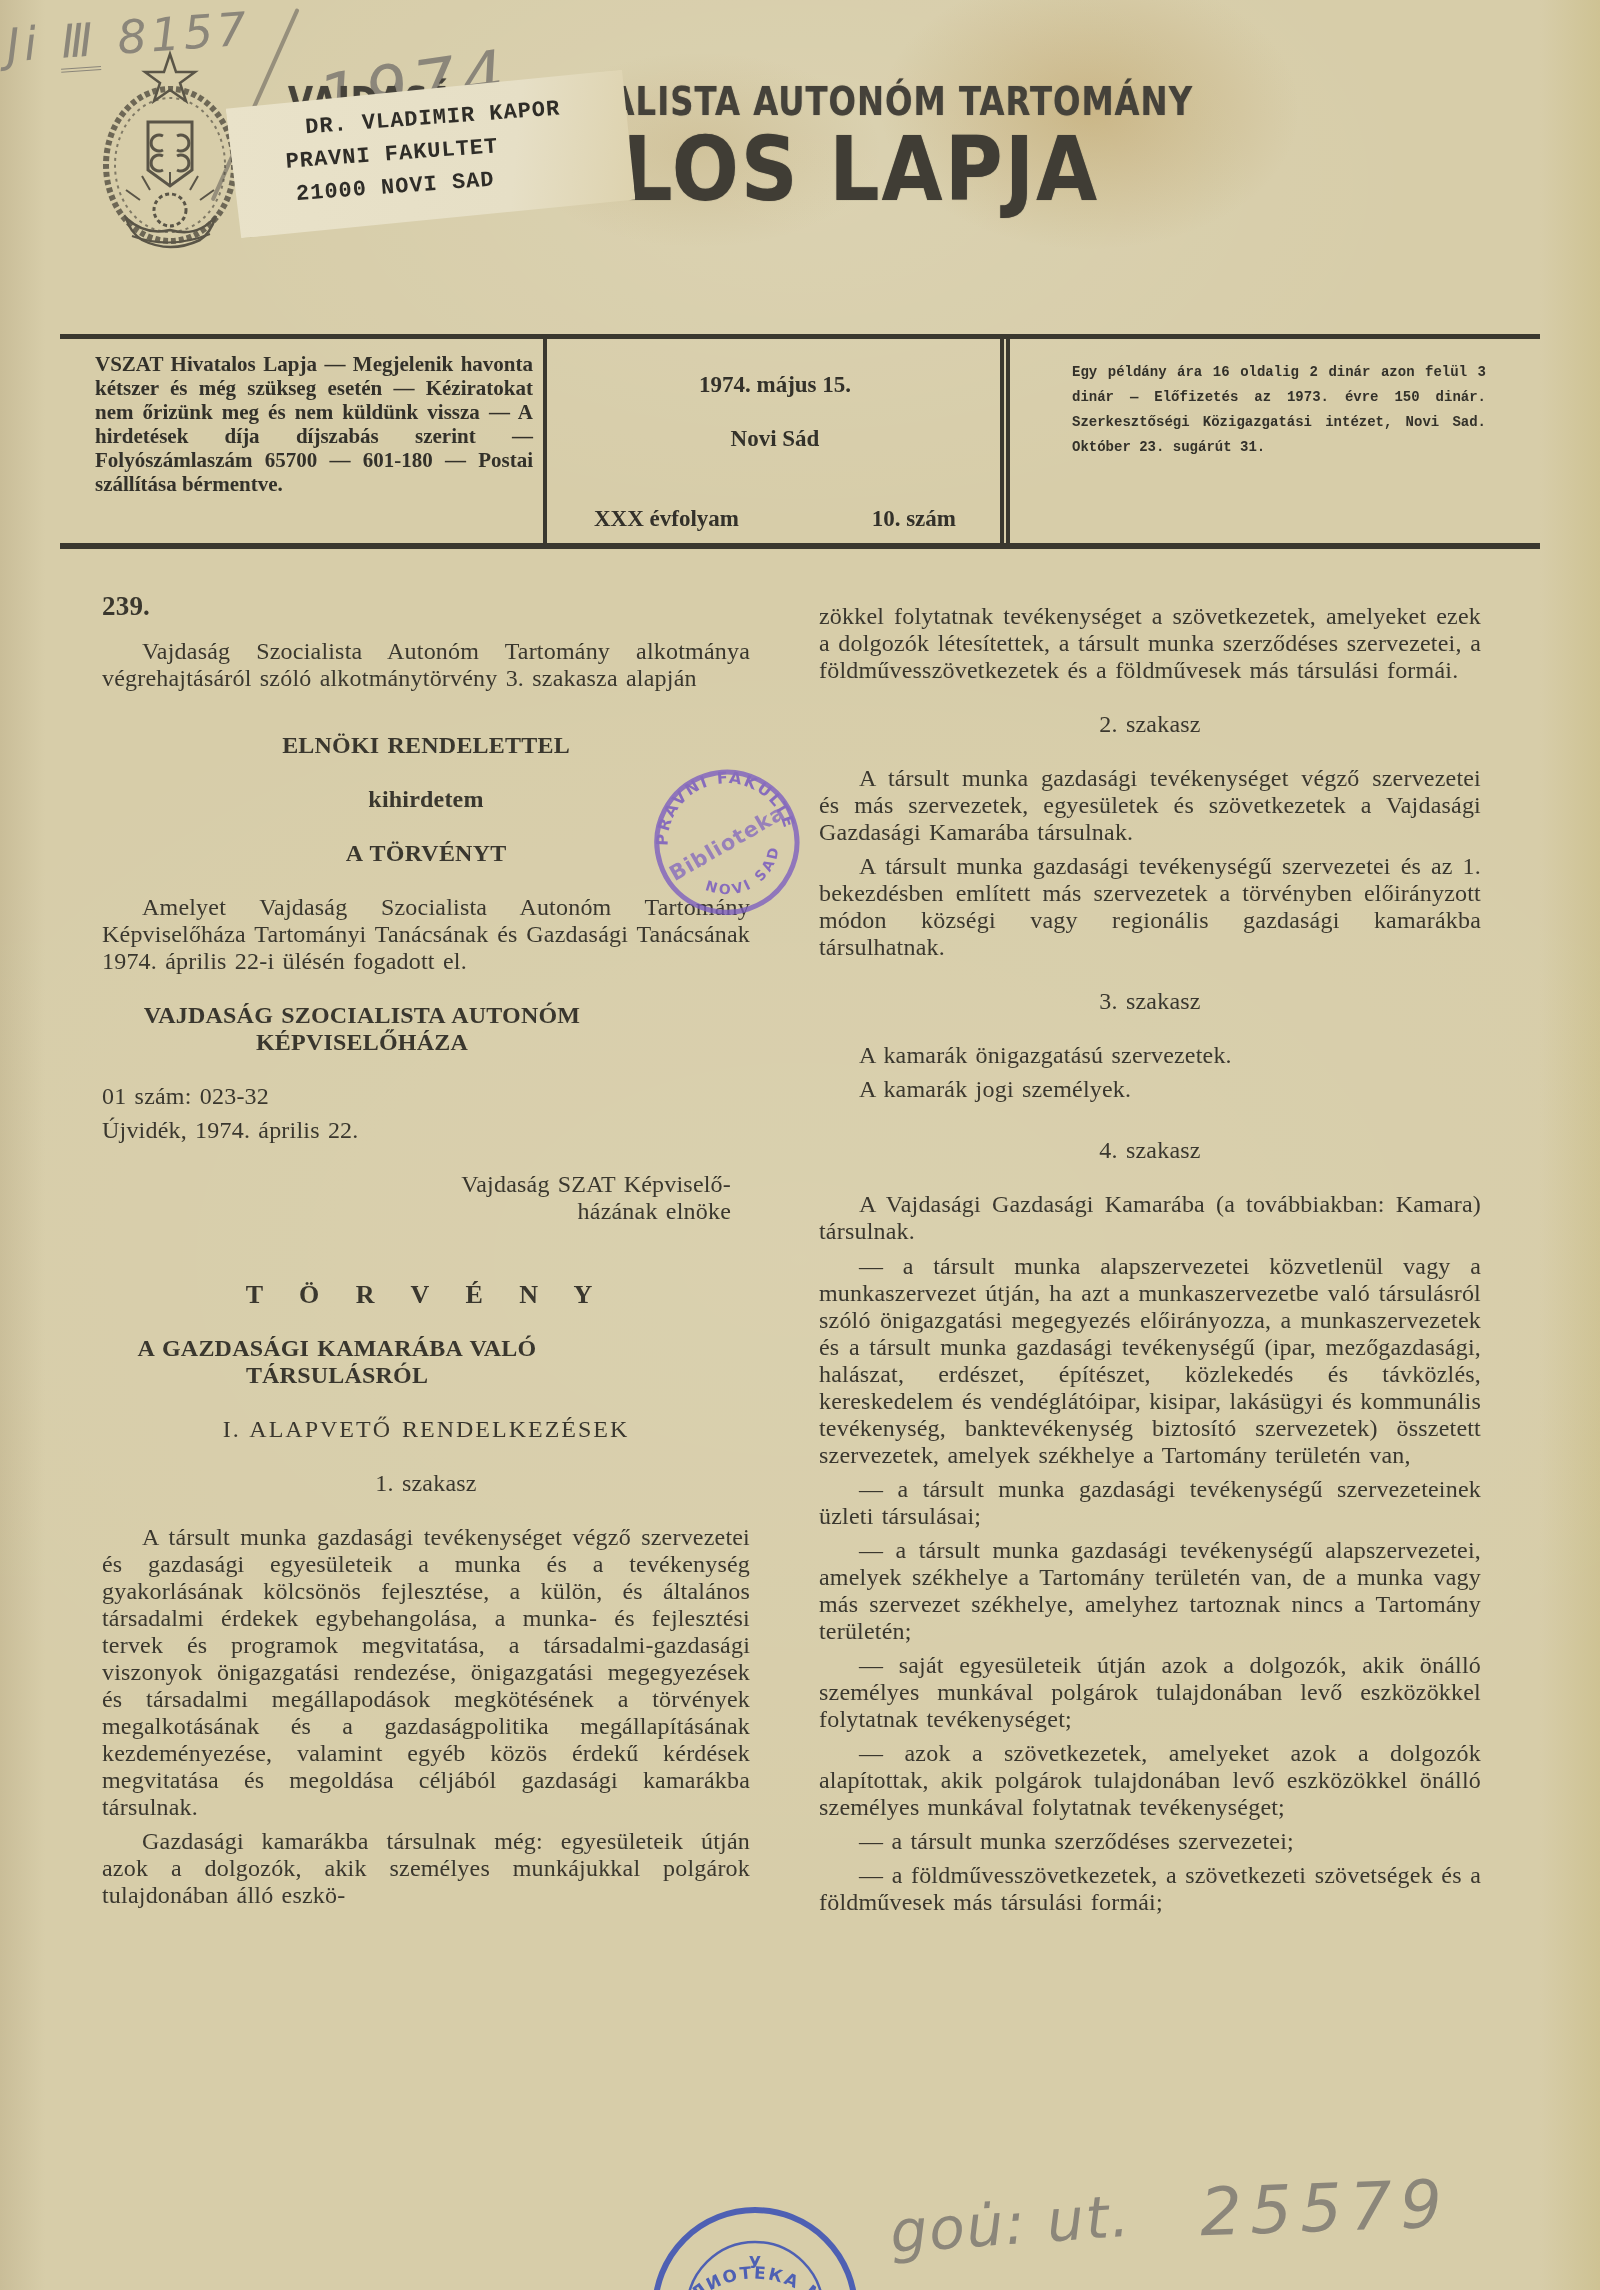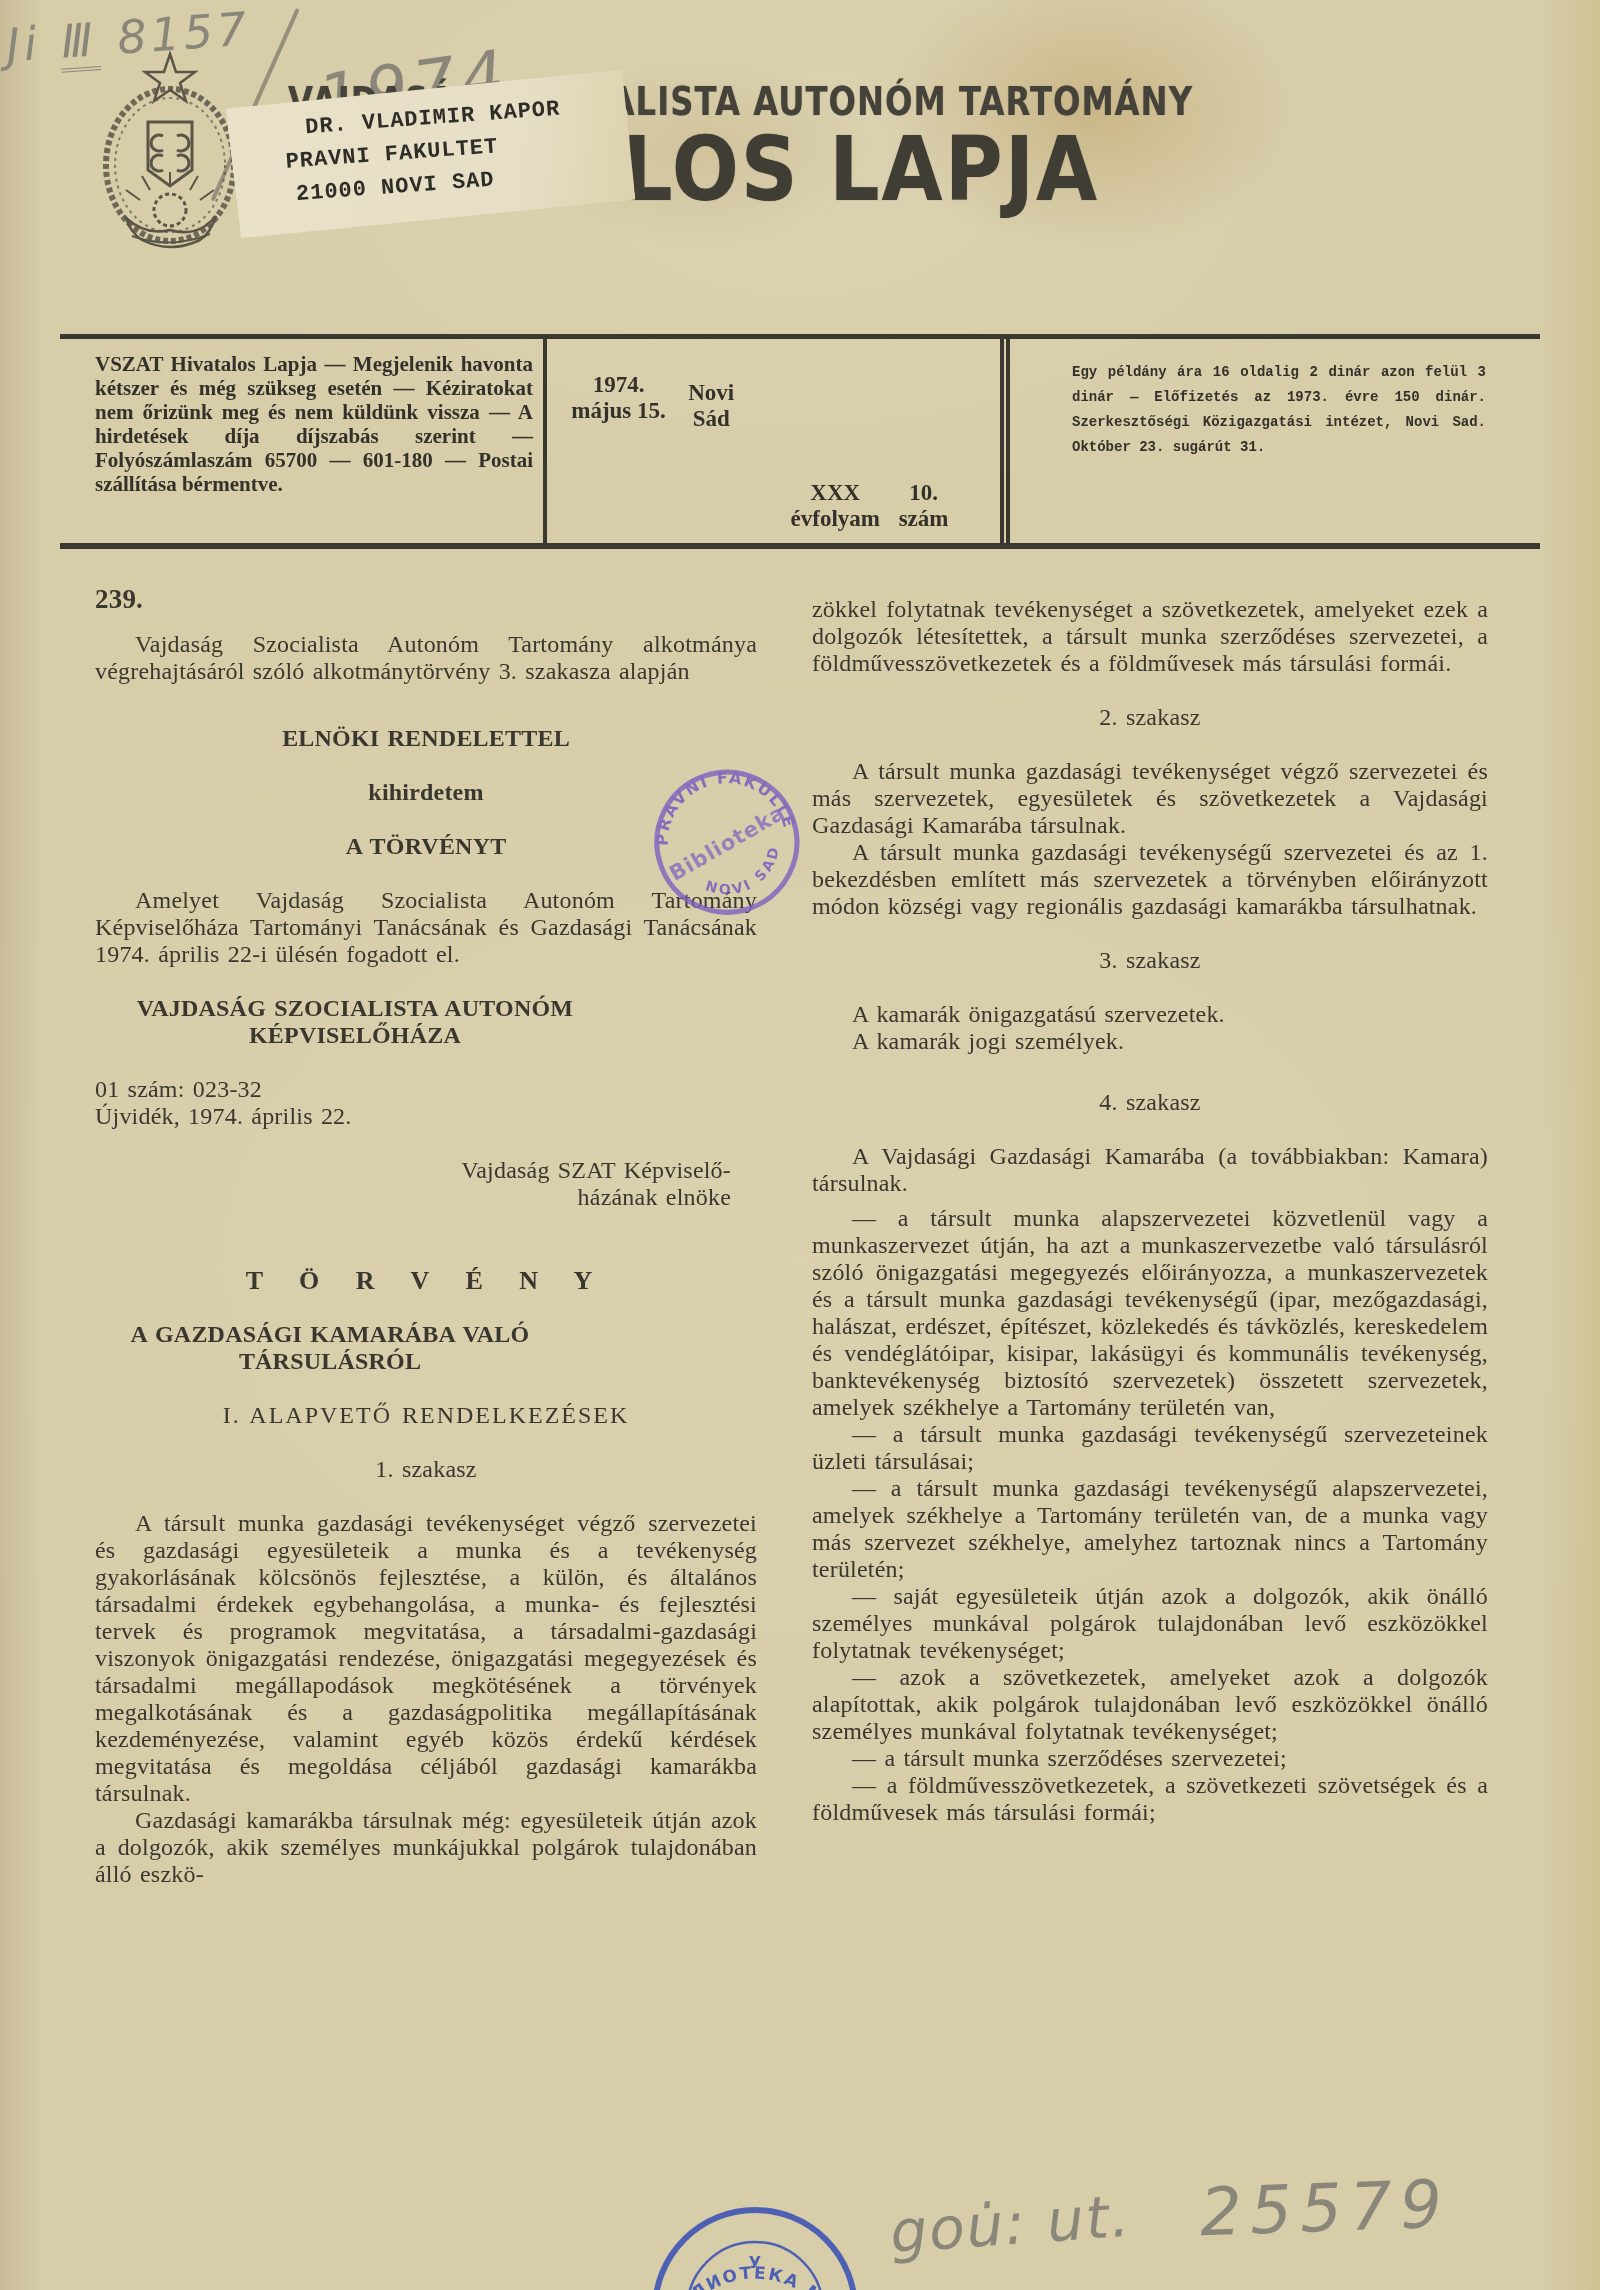--- a/index.html
+++ b/index.html
@@ -48,32 +48,32 @@
   .label .l3{padding-left:64px;}
   
   .rule{position:absolute;left:60px;width:1480px;background:#3a382f;}
   .rule-top{top:334px;height:5px;}
   .rule-bottom{top:543px;height:6px;}
   .vdiv1{position:absolute;left:543px;top:336px;width:4px;height:208px;background:#3a382f;}
   .vdiv2{position:absolute;left:1000px;top:336px;width:10px;height:208px;
     background:linear-gradient(90deg,#3a382f 0 4px,rgba(0,0,0,0) 4px 6px,#3a382f 6px 10px);}
   .infobox{position:absolute;font-weight:700;color:#33312a;}
   .infobox-left{left:95px;top:352px;width:438px;font-size:21px;line-height:24px;text-align:justify;}
-  .infobox-center{left:560px;top:352px;width:430px;height:192px;display:flex;flex-direction:row;
+  .infobox-center{left:560px;top:352px;width:430px;height:192px;display:flex;flex-direction:column;
     font-size:23px;text-align:center;}
   .ib-date{margin-top:20px;}
   .ib-city{margin-top:28px;}
   .ib-row{margin-top:auto;margin-bottom:12px;display:flex;justify-content:space-between;padding:0 34px;}
   .infobox-right{left:1072px;top:360px;width:414px;font-size:14px;line-height:25px;text-align:justify;font-family:Liberation Mono, monospace;}
   
   .col{position:absolute;font-size:24px;line-height:27px;text-align:justify;
     color:#3a372e;letter-spacing:.2px;word-spacing:2px;}
   .col-left{left:95px;top:586px;width:662px;}
   .col-right{left:812px;top:596px;width:676px;}
-  .col p{margin:0;}
+  .col p{margin:7px;}
   .p{text-indent:40px;}
   .nop{text-indent:0;}
   .c{text-align:center;text-indent:0;}
   .b{font-weight:700;}
   .artnum{font-weight:700;font-size:27px;text-align:left;}
   .sp1{margin-top:40px !important;}
   .sp2{margin-top:27px !important;}
   .sp3{margin-top:56px !important;}
   .sp4{margin-top:34px !important;}
   .sps{margin-top:8px !important;}

